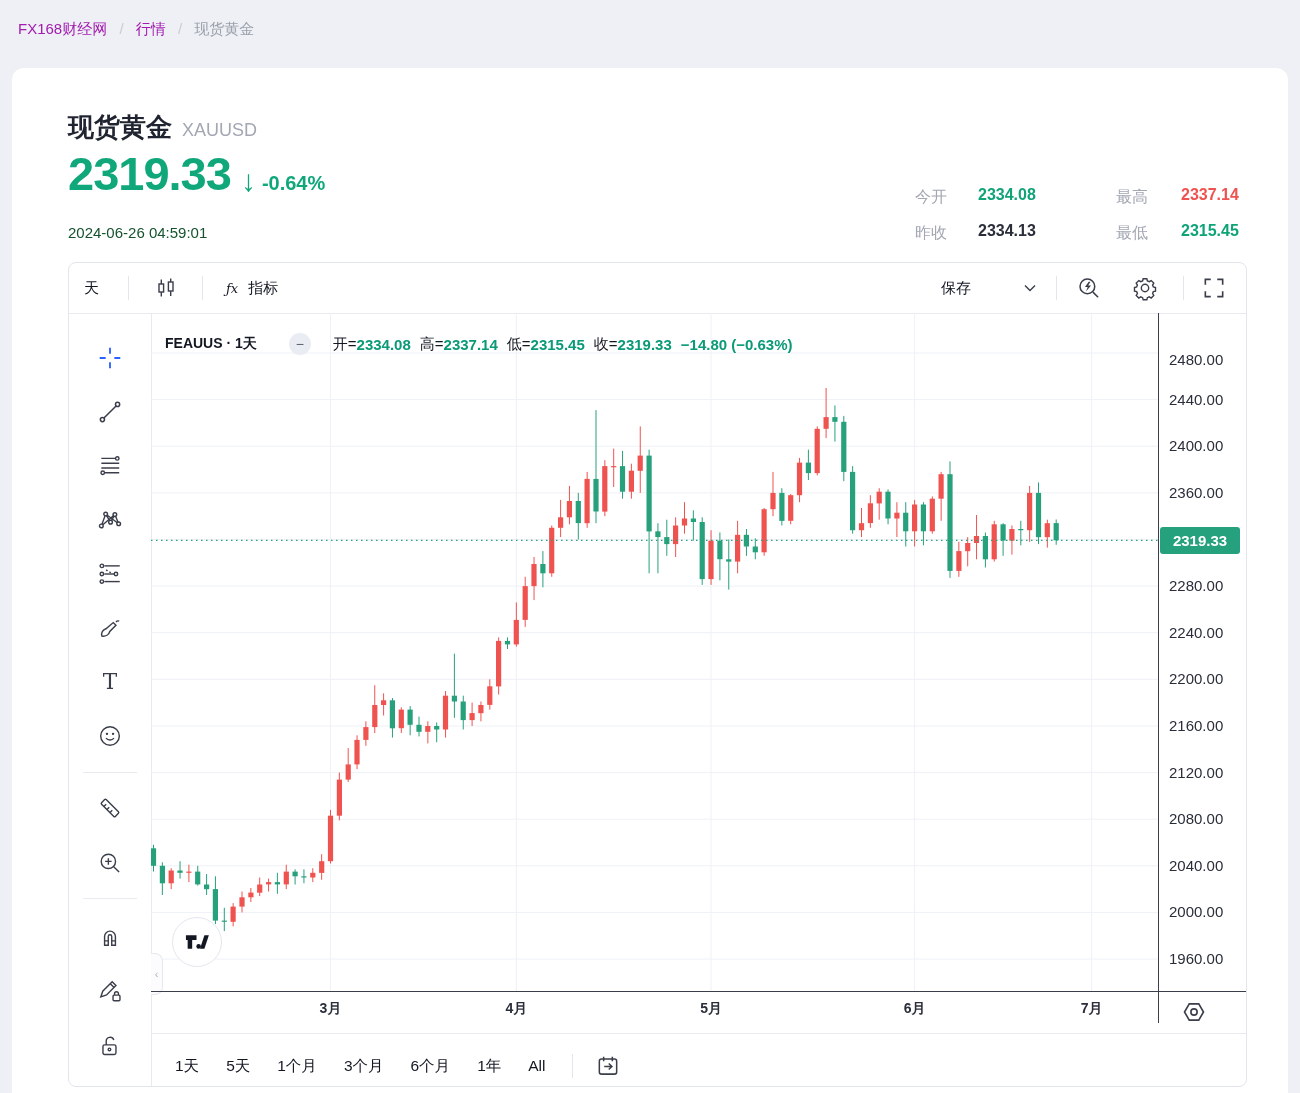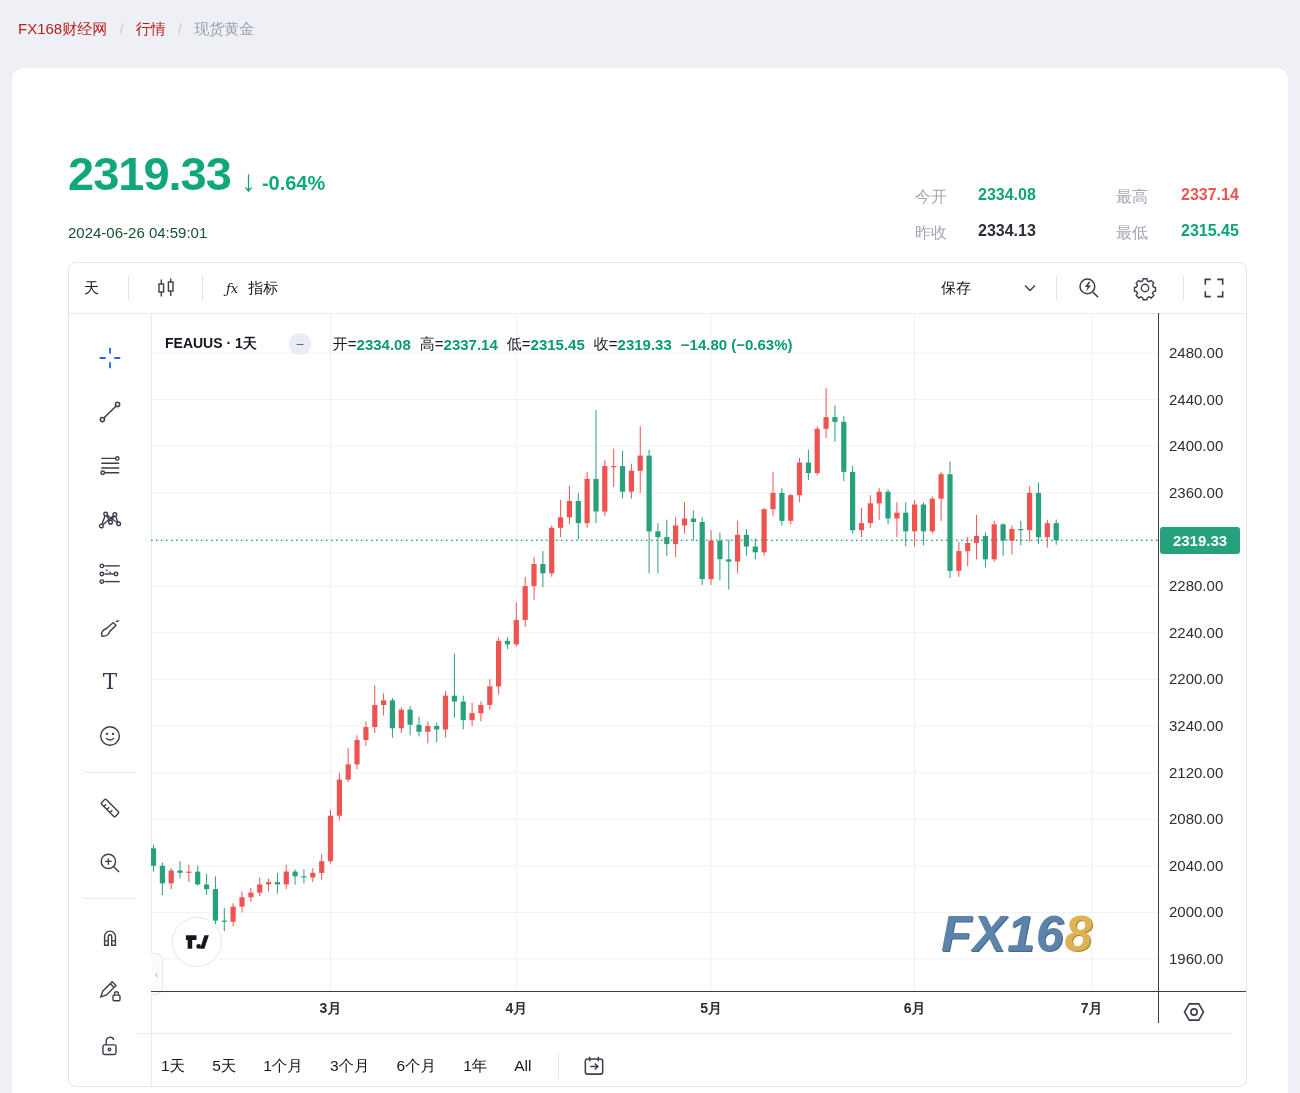--- a/index.html
+++ b/index.html
@@ -1,21 +1,21 @@
 <!DOCTYPE html>
 <html><head>
 <meta charset="utf-8">
 <style>
   html,body{margin:0;padding:0;background:#eef0f5;font-family:"Liberation Sans","DejaVu Sans",sans-serif;}
   .page{position:relative;width:1300px;height:1093px;overflow:hidden;background:#eef0f5;}
   .abs{position:absolute;}
   
   .breadcrumb{left:18px;top:20px;font-size:15px;color:#45484f;}
   .breadcrumb .sep{color:#c9ccd3;margin:0 8px;}
-  .breadcrumb .crumb{color:#b91c1c;}
+  .breadcrumb .crumb{color:#a21caf;}
   .breadcrumb .crumb.current{color:#9ba0aa;}
   
   .card{left:12px;top:68px;width:1276px;height:1025px;background:#ffffff;border-radius:12px 12px 0 0;}
   
   .h-title{left:68px;top:110px;font-size:26px;font-weight:700;color:#1f2430;}
   .h-symbol{font-size:18px;font-weight:400;color:#a3a7b3;margin-left:10px;}
   .h-pricerow{left:68px;top:148px;display:flex;align-items:flex-end;}
   .h-price{font-size:47px;font-weight:800;color:#10a77b;letter-spacing:-1px;line-height:52px;}
   .h-arrow{font-size:30px;font-weight:800;color:#10a77b;margin:0 6px 2px 10px;line-height:34px;}
   .h-pct{font-size:20px;font-weight:700;color:#10a77b;margin-bottom:5px;}
@@ -55,21 +55,21 @@
   
   .price-axis{position:absolute;left:1089px;top:50px;width:88px;height:678px;}
   .axis-vline{position:absolute;left:1089px;top:50px;width:1px;height:710px;background:#3a3e4a;}
   .ptick{position:absolute;left:11px;font-size:15px;color:#2a2e39;}
   .ptag{position:absolute;left:2px;width:80px;height:27px;background:#26a17d;border-radius:3px;color:#fff;
     font-size:15px;font-weight:700;display:flex;align-items:center;justify-content:center;}
   .time-axis{position:absolute;left:82px;top:728px;width:1095px;height:42px;border-top:1px solid #3a3e4a;}
   .mlabel{position:absolute;top:8px;width:40px;text-align:center;font-size:14px;font-weight:600;color:#2a2e39;}
   .axis-gear{position:absolute;left:1028px;top:5px;cursor:pointer;}
   
-  .bottom-bar{position:absolute;left:68px;top:770px;width:1095px;height:53px;border-top:1px solid #e8eaf0;
+  .bottom-bar{position:absolute;left:82px;top:770px;width:1095px;height:53px;border-top:1px solid #e8eaf0;
     display:flex;align-items:center;padding:12px 16px 0 24px;box-sizing:border-box;}
   .range{font-size:15.5px;color:#131722;margin-right:27px;cursor:pointer;}
   .bb-div{width:1px;height:24px;background:#e3e5ec;margin-right:22px;}
   .bb-clock{font-size:16px;color:#131722;cursor:pointer;}
   .bb-right{margin-left:auto;display:flex;align-items:center;}
   .bb-btn{font-size:16px;color:#131722;margin-left:26px;cursor:pointer;}
   .bb-auto{color:#2962ff;}
   svg.icon{display:block;}
 </style>
 </head>
@@ -80,20 +80,23 @@
   <div class="abs breadcrumb">
     <span class="crumb">FX168财经网</span>
     <span class="sep">/</span>
     <span class="crumb">行情</span>
     <span class="sep">/</span>
     <span class="crumb current">现货黄金</span>
   </div>
 
   <div class="abs card"></div>
 
+  <div class="abs h-title">
+    <span>现货黄金</span><span class="h-symbol">XAUUSD</span>
+  </div>
   <div class="abs h-pricerow">
     <span class="h-price">2319.33</span>
     <span class="h-arrow">↓</span>
     <span class="h-pct">-0.64%</span>
   </div>
   <div class="abs h-date">2024-06-26 04:59:01</div>
 
   <div class="abs stat-label" style="left:915px;top:187px;">今开</div>
   <div class="abs stat-value v-green" style="left:978px;top:186px;">2334.08</div>
   <div class="abs stat-label" style="left:1116px;top:187px;">最高</div>
@@ -504,23 +507,20 @@
           <line x1="878.65" x2="878.65" y1="172.9" y2="228.8" stroke="#ef5350" stroke-width="1"></line>
           <rect x="876.0" y="179.9" width="5.2" height="37.3" fill="#ef5350"></rect>
           <line x1="887.5" x2="887.5" y1="169.4" y2="231.1" stroke="#26a17c" stroke-width="1"></line>
           <rect x="884.9" y="179.9" width="5.2" height="44.3" fill="#26a17c"></rect>
           <line x1="896.3499999999999" x2="896.3499999999999" y1="206.7" y2="234.6" stroke="#ef5350" stroke-width="1"></line>
           <rect x="893.7" y="210.2" width="5.2" height="14.0" fill="#ef5350"></rect>
           <line x1="905.1999999999999" x2="905.1999999999999" y1="206.5" y2="231.8" stroke="#26a17c" stroke-width="1"></line>
           <rect x="902.6" y="210.1" width="5.2" height="17.2" fill="#26a17c"></rect>
           <line x1="0" x2="1007" y1="227.3" y2="227.3" stroke="#26a17d" stroke-width="1.2" stroke-dasharray="1.5,3.5"></line>
         </svg>
-      <div class="watermark">
-        <span class="wm-blue">FX16</span><span class="wm-gold">8</span>
-      </div>
       <div class="legend">
         <span class="series">FEAUUS · 1天</span>
         <span class="chip">−</span>
         <span class="ohlc">
           <span class="lb" style="margin-left:0;">开=</span>
             <span class="vl">2334.08</span>
           <span class="lb">高=</span>
             <span class="vl">2337.14</span>
           <span class="lb">低=</span>
             <span class="vl">2315.45</span>
@@ -534,28 +534,28 @@
           <path d="M2 5h11v5H8.5v9H3.8V10H2z" fill="#131722"></path>
           <circle cx="15.2" cy="16.6" r="2.4" fill="#131722"></circle>
           <path d="M16.6 19l4.6-14h4.6l-4.6 14z" fill="#131722"></path>
         </svg>
       </div>
       <div class="collapse-tab">‹</div>
     </div>
 
     <div class="axis-vline"></div>
     <div class="price-axis">
-        <div class="ptick" style="top: 31px;">2480.00</div>
+        <div class="ptick" style="top: 38px;">2480.00</div>
         <div class="ptick" style="top: 77.62px;">2440.00</div>
         <div class="ptick" style="top: 124.24px;">2400.00</div>
         <div class="ptick" style="top: 170.86px;">2360.00</div>
         <div class="ptick" style="top: 264.1px;">2280.00</div>
         <div class="ptick" style="top: 310.72px;">2240.00</div>
         <div class="ptick" style="top: 357.34px;">2200.00</div>
-        <div class="ptick" style="top: 403.96px;">3240.00</div>
+        <div class="ptick" style="top: 403.96px;">2160.00</div>
         <div class="ptick" style="top: 450.58px;">2120.00</div>
         <div class="ptick" style="top: 497.2px;">2080.00</div>
         <div class="ptick" style="top: 543.82px;">2040.00</div>
         <div class="ptick" style="top: 590.44px;">2000.00</div>
         <div class="ptick" style="top: 637.06px;">1960.00</div>
         <div class="ptag" style="top: 213.761px;">2319.33</div>
       </div>
 
     <div class="time-axis">
       <div class="axis-gear">

